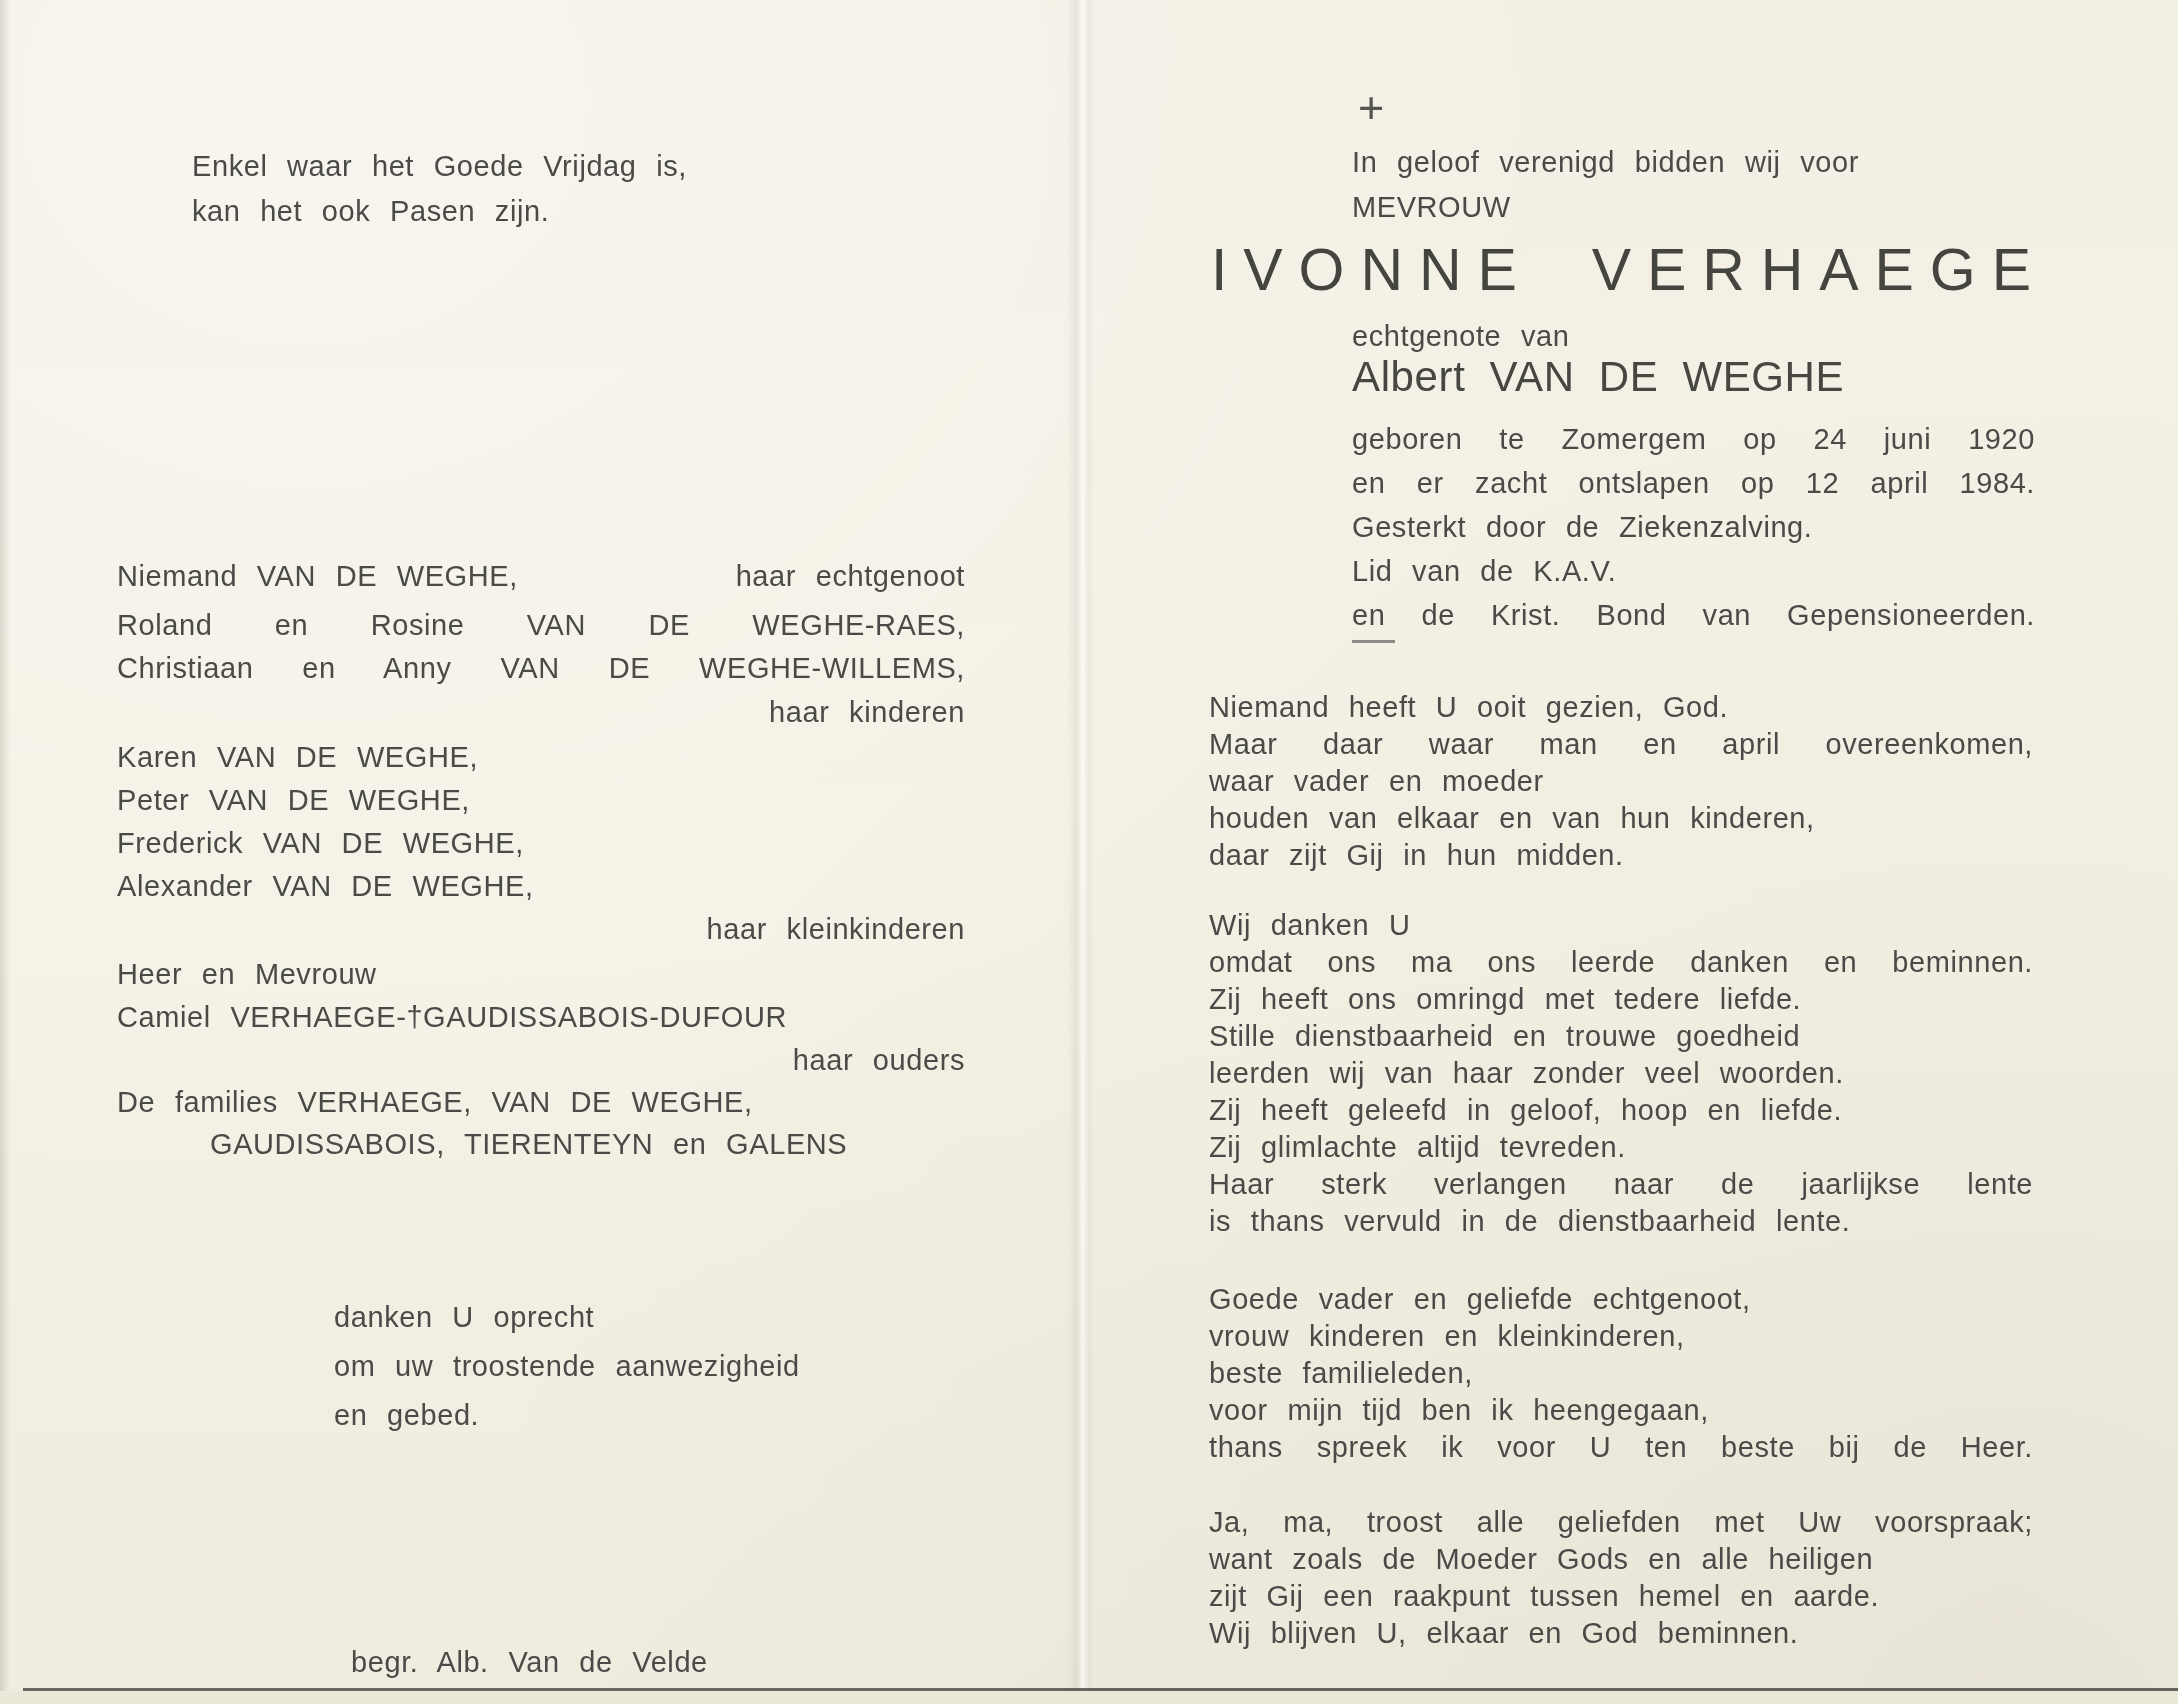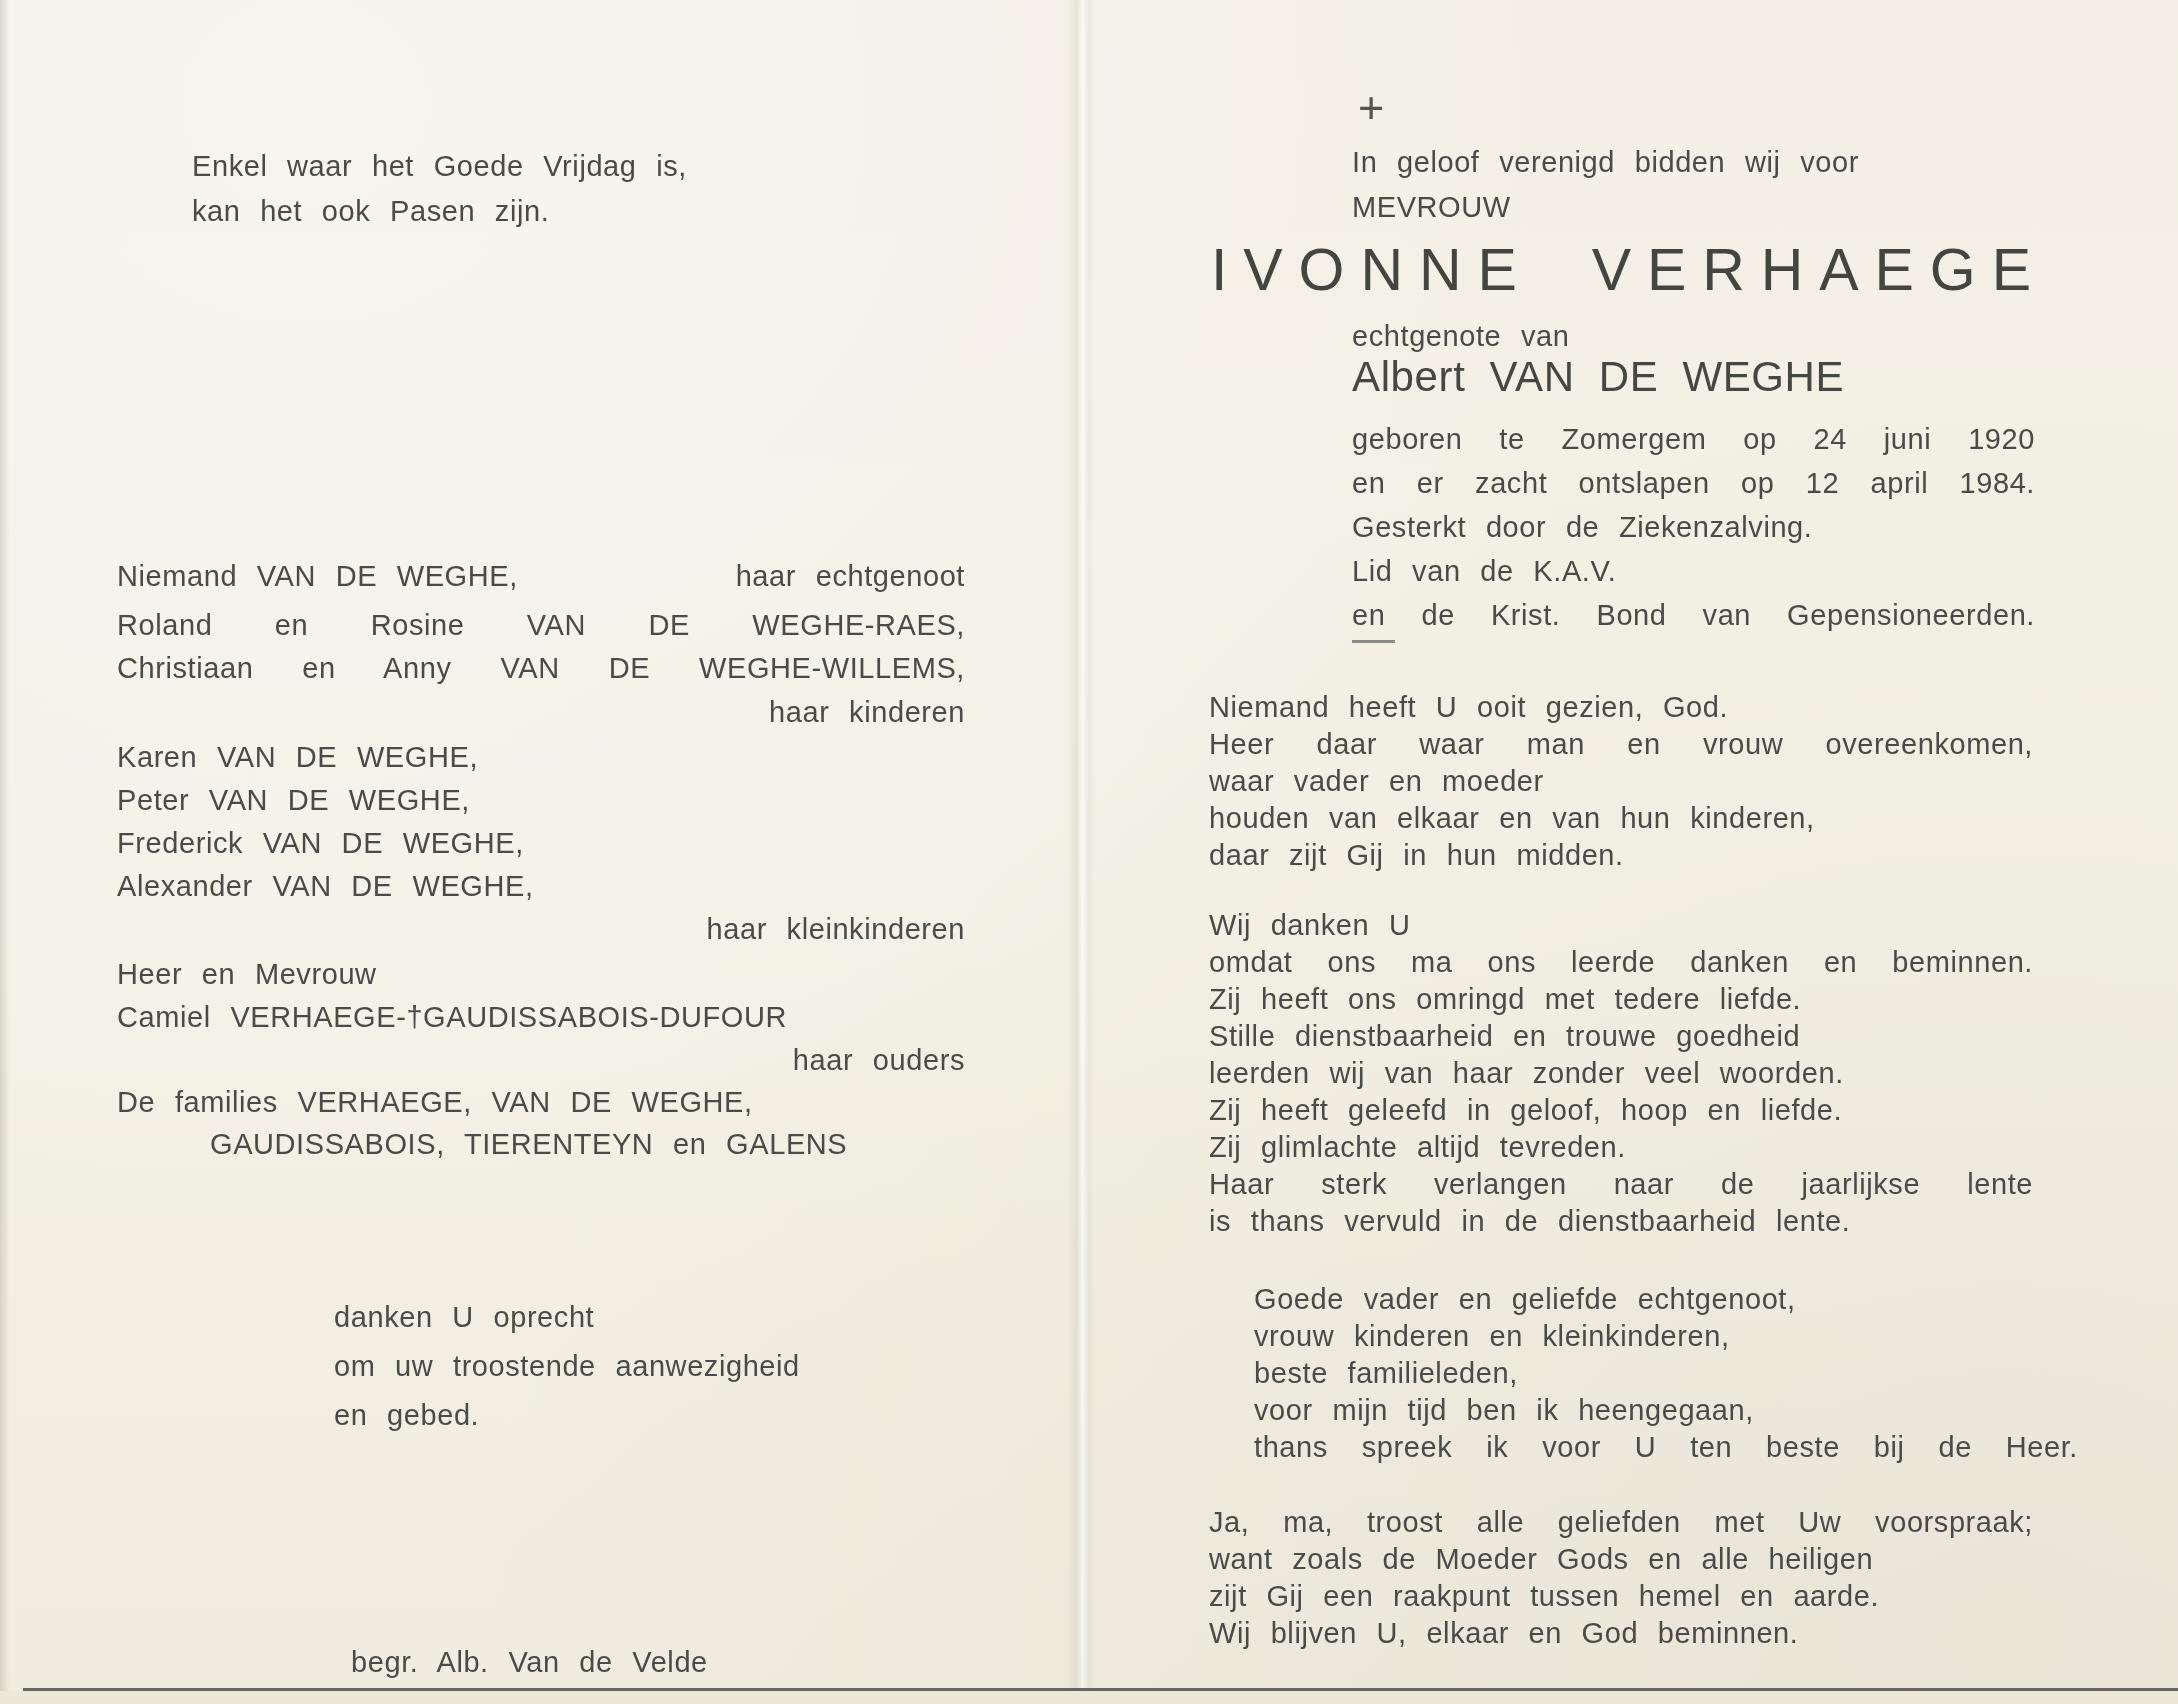--- a/index.html
+++ b/index.html
@@ -107,39 +107,39 @@
       <div class="bio-line jl">en er zacht ontslapen op 12 april 1984.</div>
       <div class="bio-line">Gesterkt door de Ziekenzalving.</div>
       <div class="bio-line">Lid van de K.A.V.</div>
       <div class="bio-line jl">en de Krist. Bond van Gepensioneerden.</div>
     </div>
 
     <div class="rule" style="top:640px;left:1352px;width:43px;"></div>
 
     <div class="blk" style="top:689px;left:1209px;width:824px;">
       <div class="pl">Niemand heeft U ooit gezien, God.</div>
-      <div class="pl jl">Heer daar waar man en vrouw overeenkomen,</div>
+      <div class="pl jl">Maar daar waar man en april overeenkomen,</div>
       <div class="pl">waar vader en moeder</div>
       <div class="pl">houden van elkaar en van hun kinderen,</div>
       <div class="pl">daar zijt Gij in hun midden.</div>
     </div>
 
     <div class="blk" style="top:907px;left:1209px;width:824px;">
       <div class="pl">Wij danken U</div>
       <div class="pl jl">omdat ons ma ons leerde danken en beminnen.</div>
       <div class="pl">Zij heeft ons omringd met tedere liefde.</div>
       <div class="pl">Stille dienstbaarheid en trouwe goedheid</div>
       <div class="pl">leerden wij van haar zonder veel woorden.</div>
       <div class="pl">Zij heeft geleefd in geloof, hoop en liefde.</div>
       <div class="pl">Zij glimlachte altijd tevreden.</div>
       <div class="pl jl">Haar sterk verlangen naar de jaarlijkse lente</div>
       <div class="pl">is thans vervuld in de dienstbaarheid lente.</div>
     </div>
 
-    <div class="blk" style="top:1281px;left:1209px;width:824px;margin-left:45px;">
+    <div class="blk" style="top:1281px;left:1209px;width:824px;">
       <div class="pl">Goede vader en geliefde echtgenoot,</div>
       <div class="pl">vrouw kinderen en kleinkinderen,</div>
       <div class="pl">beste familieleden,</div>
       <div class="pl">voor mijn tijd ben ik heengegaan,</div>
       <div class="pl jl">thans spreek ik voor U ten beste bij de Heer.</div>
     </div>
 
     <div class="blk" style="top:1504px;left:1209px;width:824px;">
       <div class="pl jl">Ja, ma, troost alle geliefden met Uw voorspraak;</div>
       <div class="pl">want zoals de Moeder Gods en alle heiligen</div>

